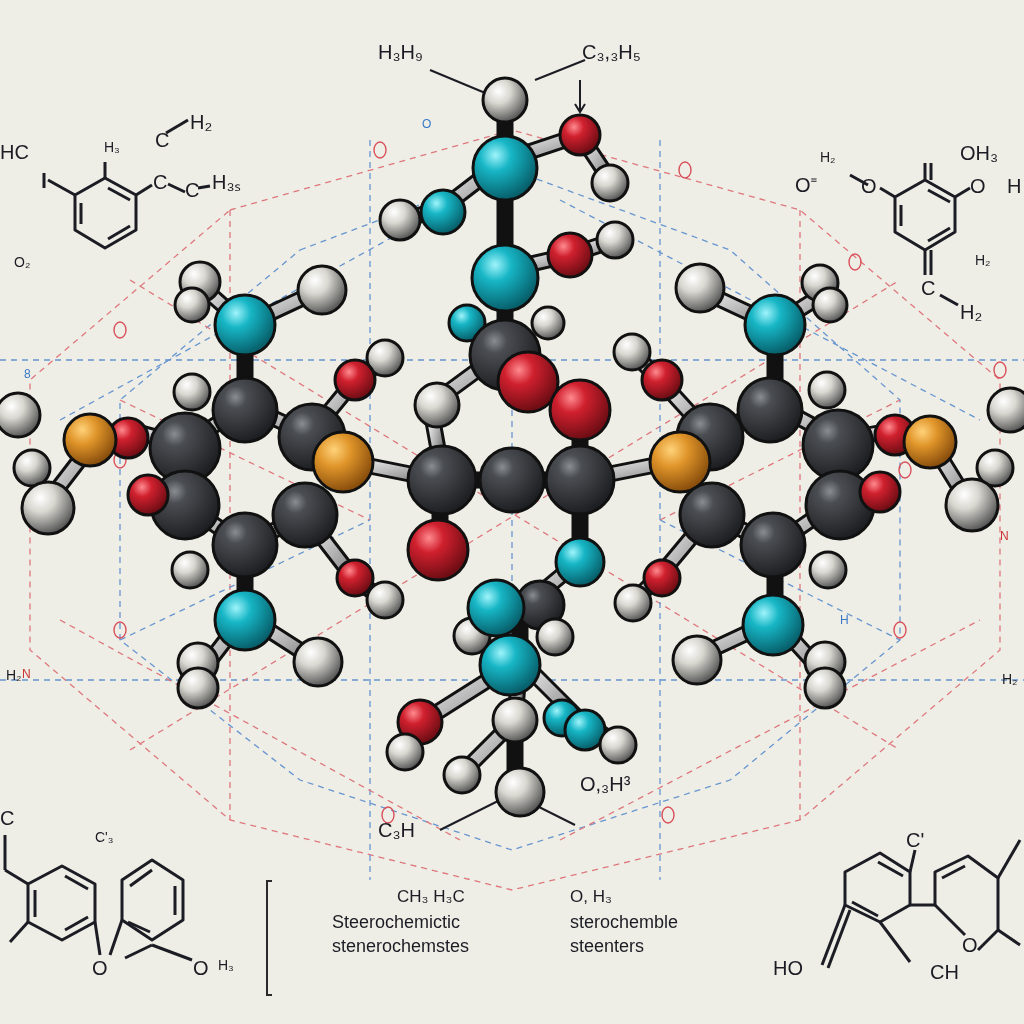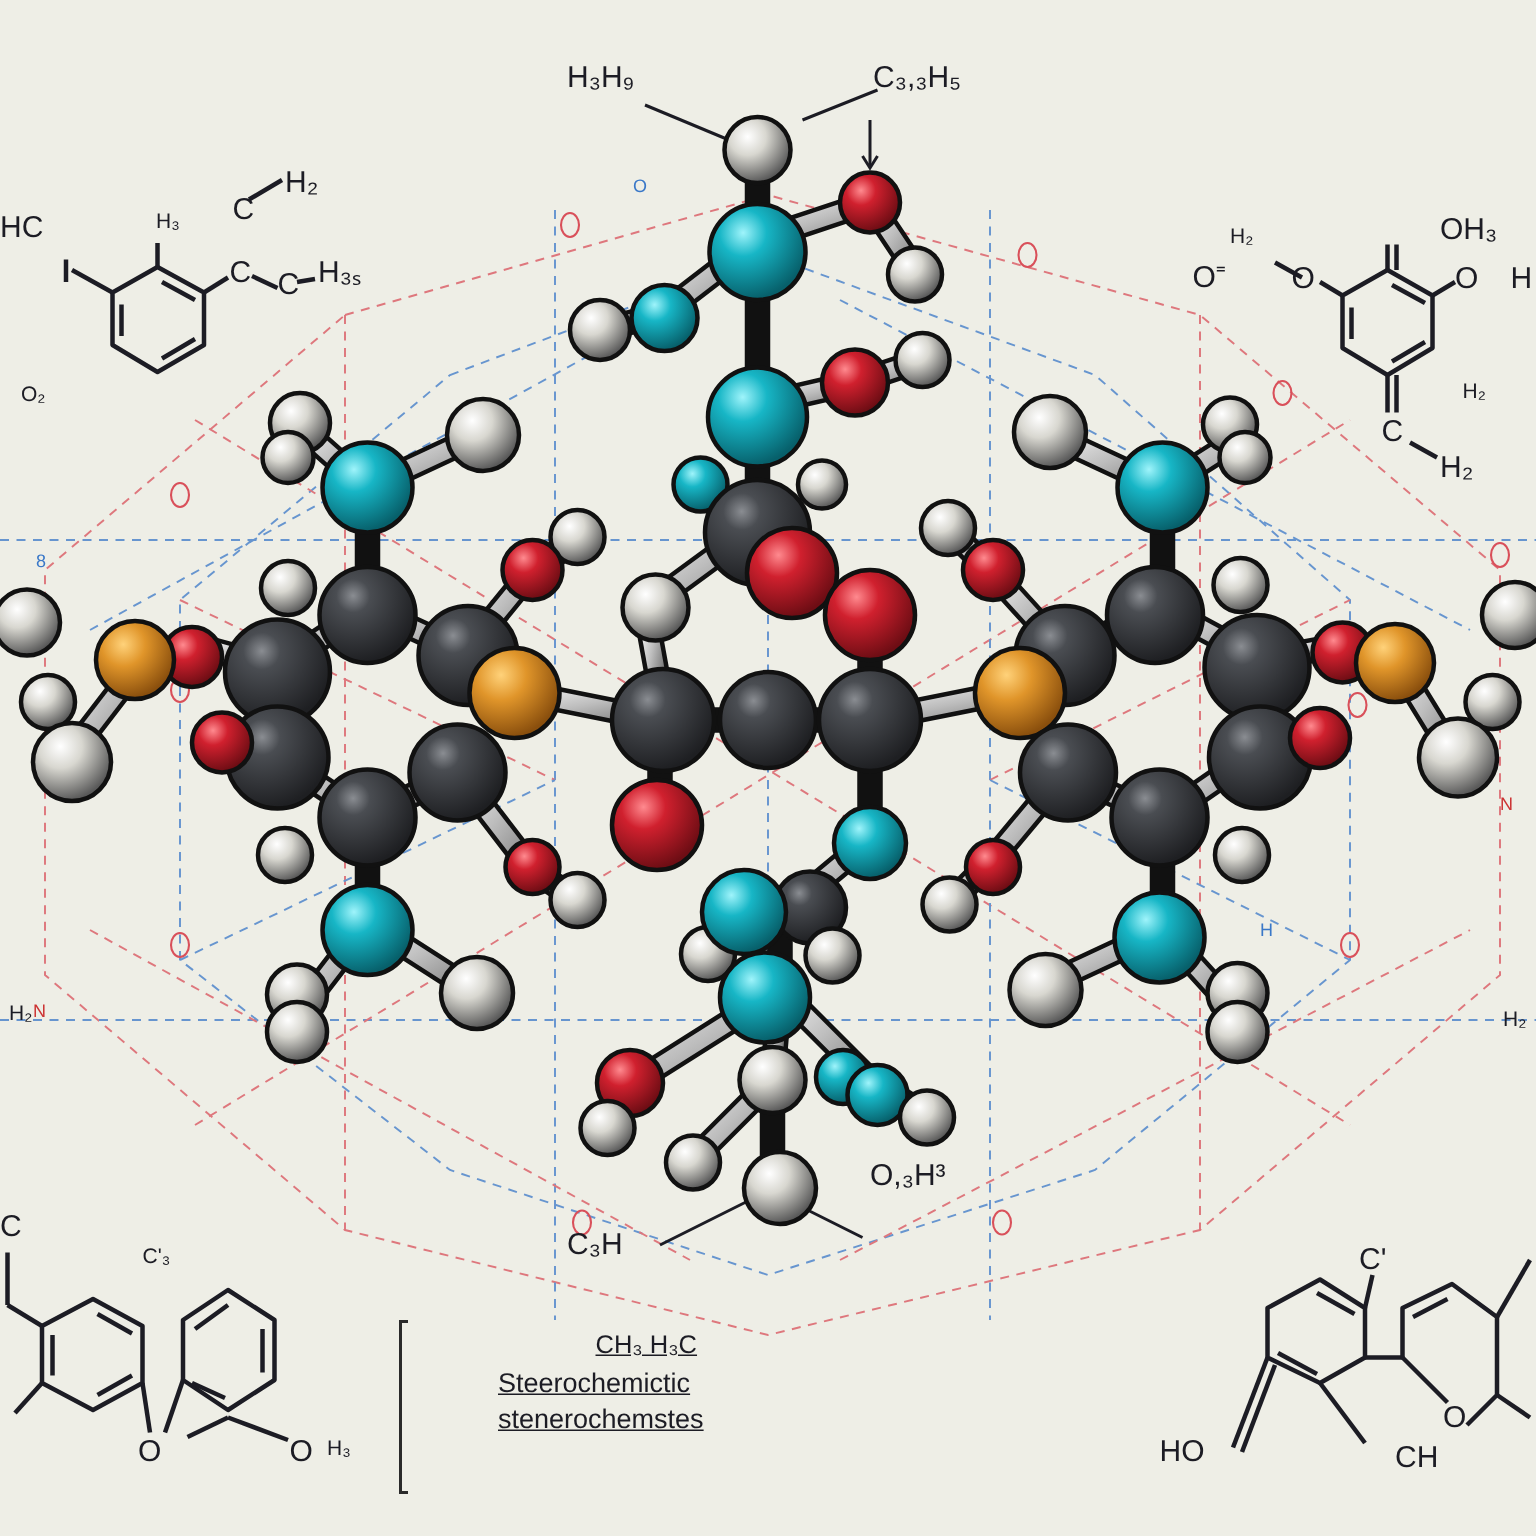--- a/index.html
+++ b/index.html
@@ -9,21 +9,21 @@
     font-family: "Liberation Sans", sans-serif;
     position: relative;
   }
   #stage { position: absolute; left: 0; top: 0; width: 1024px; height: 1024px; }
   .lbl {
     position: absolute; color: #1c1c24; white-space: nowrap;
     font-family: Liberation Sans, sans-serif; line-height: 1;
   }
   .lbl.f18 { font-size: 14px; }
   .lbl.f20 { font-size: 20px; }
-  .caption { position: absolute; font-size: 18px; color: #1c1c24; line-height: 1.35; white-space: nowrap; text-decoration: underline;}
+  .caption { position: absolute; font-size: 18px; color: #1c1c24; line-height: 1.35; white-space: nowrap;}
   .caption div { height: 24px; }
   .divider { position: absolute; left: 266px; top: 880px; width: 2px; height: 116px; background: #2a2a2a; }
   .divider:before, .divider:after { content: ""; position: absolute; left: 0; width: 6px; height: 2px; background: #2a2a2a; }
   .divider:before { top: 0; } .divider:after { bottom: 0; }
 </style>
 </head>
 <body>
 
 <div id="stage">
 
@@ -445,13 +445,18 @@
   <span class="lbl f20" style="left:773px;top:958px">HO</span>
   <span class="lbl f20" style="left:930px;top:962px">CH</span>
   <span class="lbl f20" style="left:962px;top:935px">O</span>
 
   <div class="divider"></div>
   <div class="caption" style="left:332px;top:886px">
     <div style="padding-left:65px;font-size:17px">CH₃ H₃C</div>
     <div>Steerochemictic</div>
     <div>stenerochemstes</div>
   </div>
+  <div class="caption" style="left:570px;top:886px">
+    <div style="font-size:17px">O, H₃</div>
+    <div>sterochemble</div>
+    <div>steenters</div>
+  </div>
 </div>
 
 </body></html>

